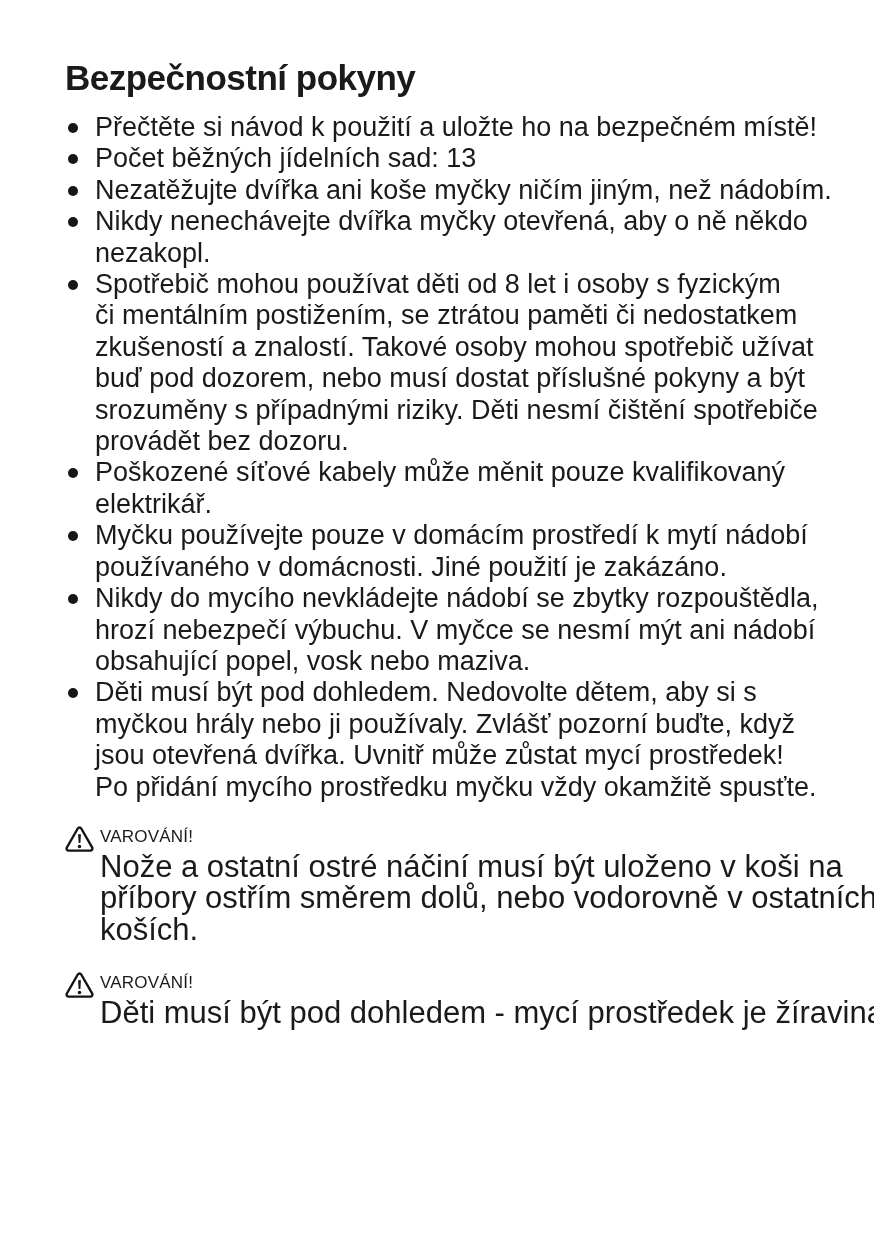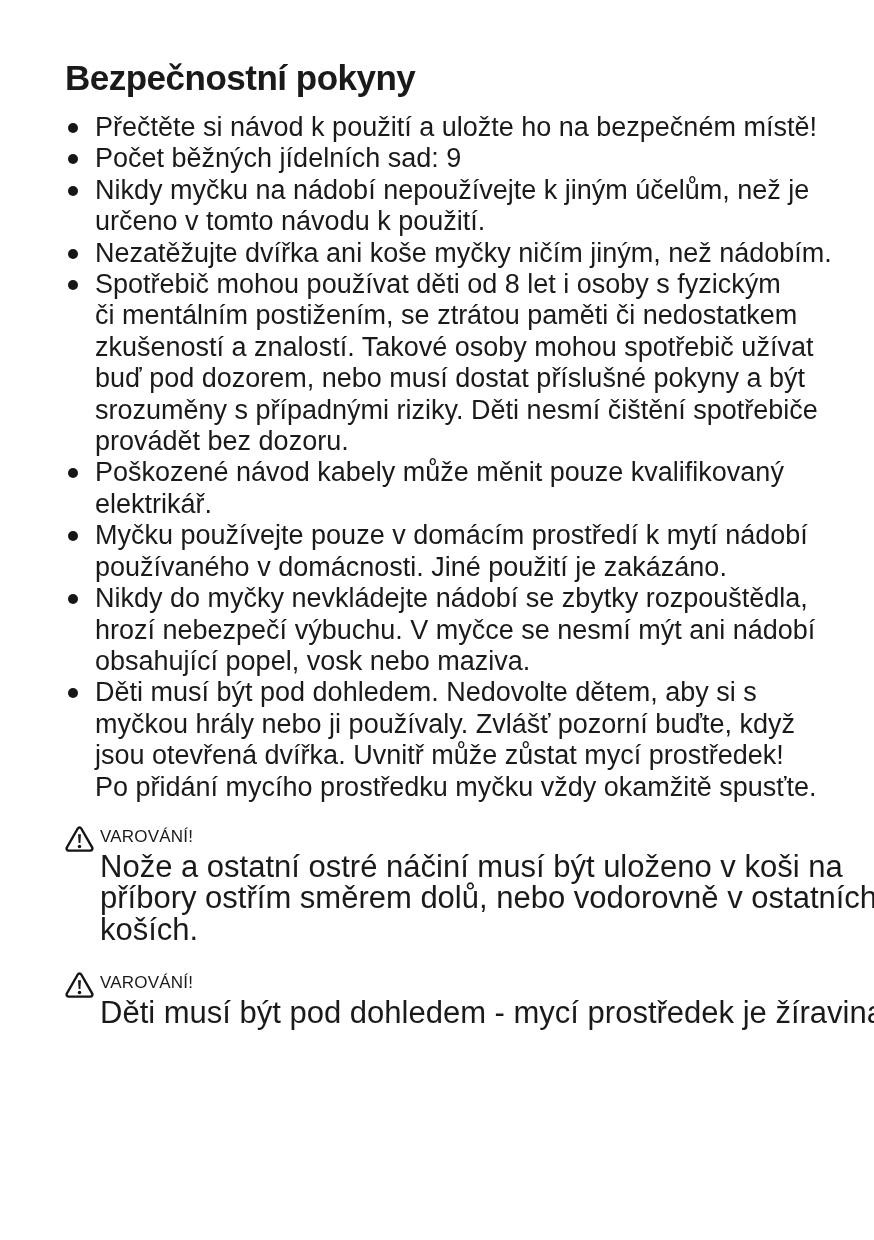--- a/index.html
+++ b/index.html
@@ -70,53 +70,53 @@
 
   <h1 class="page-title">Bezpečnostní pokyny</h1>
 
   <ul class="safety-list" id="safety-list">
       <li>
         <span class="bullet-dot"></span>
         <span class="li-text">Přečtěte si návod k použití a uložte ho na bezpečném místě!</span>
       </li>
       <li>
         <span class="bullet-dot"></span>
-        <span class="li-text">Počet běžných jídelních sad: 9</span>
-      </li>
-      <li>
-        <span class="bullet-dot"></span>
-        <span class="li-text">Nikdy myčku na nádobí nepoužívejte k jiným účelům, než je
-určeno v tomto návodu k použití.</span>
+        <span class="li-text">Počet běžných jídelních sad: 13</span>
       </li>
       <li>
         <span class="bullet-dot"></span>
         <span class="li-text">Nezatěžujte dvířka ani koše myčky ničím jiným, než nádobím.</span>
+      </li>
+      <li>
+        <span class="bullet-dot"></span>
+        <span class="li-text">Nikdy nenechávejte dvířka myčky otevřená, aby o ně někdo
+nezakopl.</span>
       </li>
       <li>
         <span class="bullet-dot"></span>
         <span class="li-text">Spotřebič mohou používat děti od 8 let i osoby s fyzickým
 či mentálním postižením, se ztrátou paměti či nedostatkem
 zkušeností a znalostí. Takové osoby mohou spotřebič užívat
 buď pod dozorem, nebo musí dostat příslušné pokyny a být
 srozuměny s případnými riziky. Děti nesmí čištění spotřebiče
 provádět bez dozoru.</span>
       </li>
       <li>
         <span class="bullet-dot"></span>
-        <span class="li-text">Poškozené návod kabely může měnit pouze kvalifikovaný
+        <span class="li-text">Poškozené síťové kabely může měnit pouze kvalifikovaný
 elektrikář.</span>
       </li>
       <li>
         <span class="bullet-dot"></span>
         <span class="li-text">Myčku používejte pouze v domácím prostředí k mytí nádobí
 používaného v domácnosti. Jiné použití je zakázáno.</span>
       </li>
       <li>
         <span class="bullet-dot"></span>
-        <span class="li-text">Nikdy do myčky nevkládejte nádobí se zbytky rozpouštědla,
+        <span class="li-text">Nikdy do mycího nevkládejte nádobí se zbytky rozpouštědla,
 hrozí nebezpečí výbuchu. V myčce se nesmí mýt ani nádobí
 obsahující popel, vosk nebo maziva.</span>
       </li>
       <li>
         <span class="bullet-dot"></span>
         <span class="li-text">Děti musí být pod dohledem. Nedovolte dětem, aby si s
 myčkou hrály nebo ji používaly. Zvlášť pozorní buďte, když
 jsou otevřená dvířka. Uvnitř může zůstat mycí prostředek!
 Po přidání mycího prostředku myčku vždy okamžitě spusťte.</span>
       </li>

